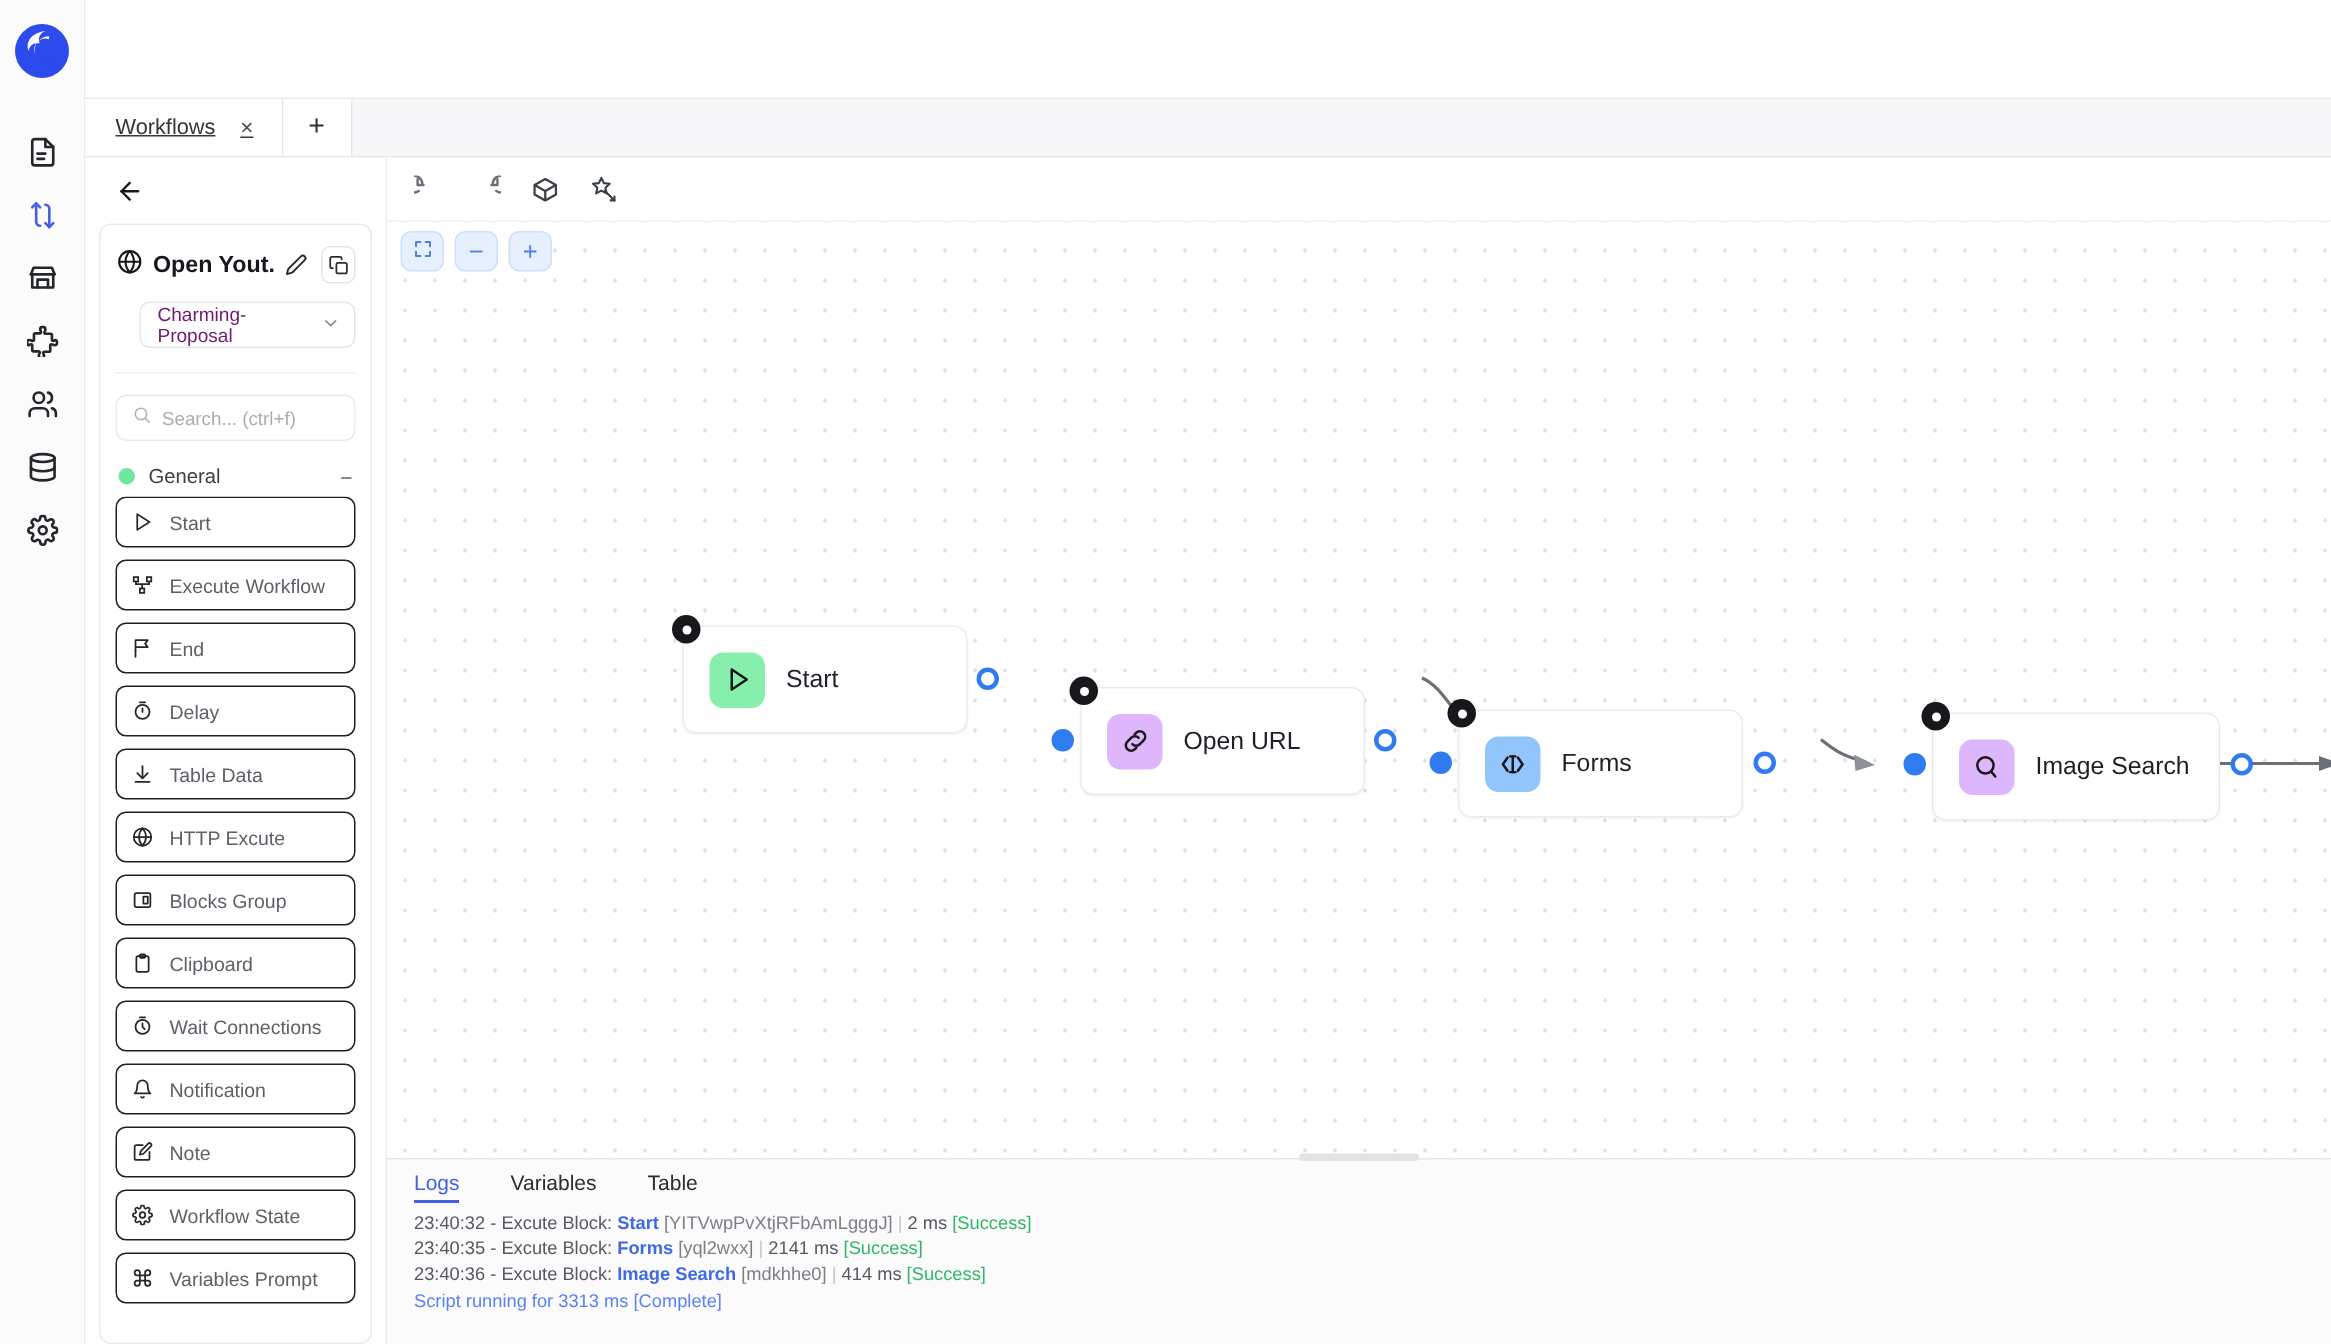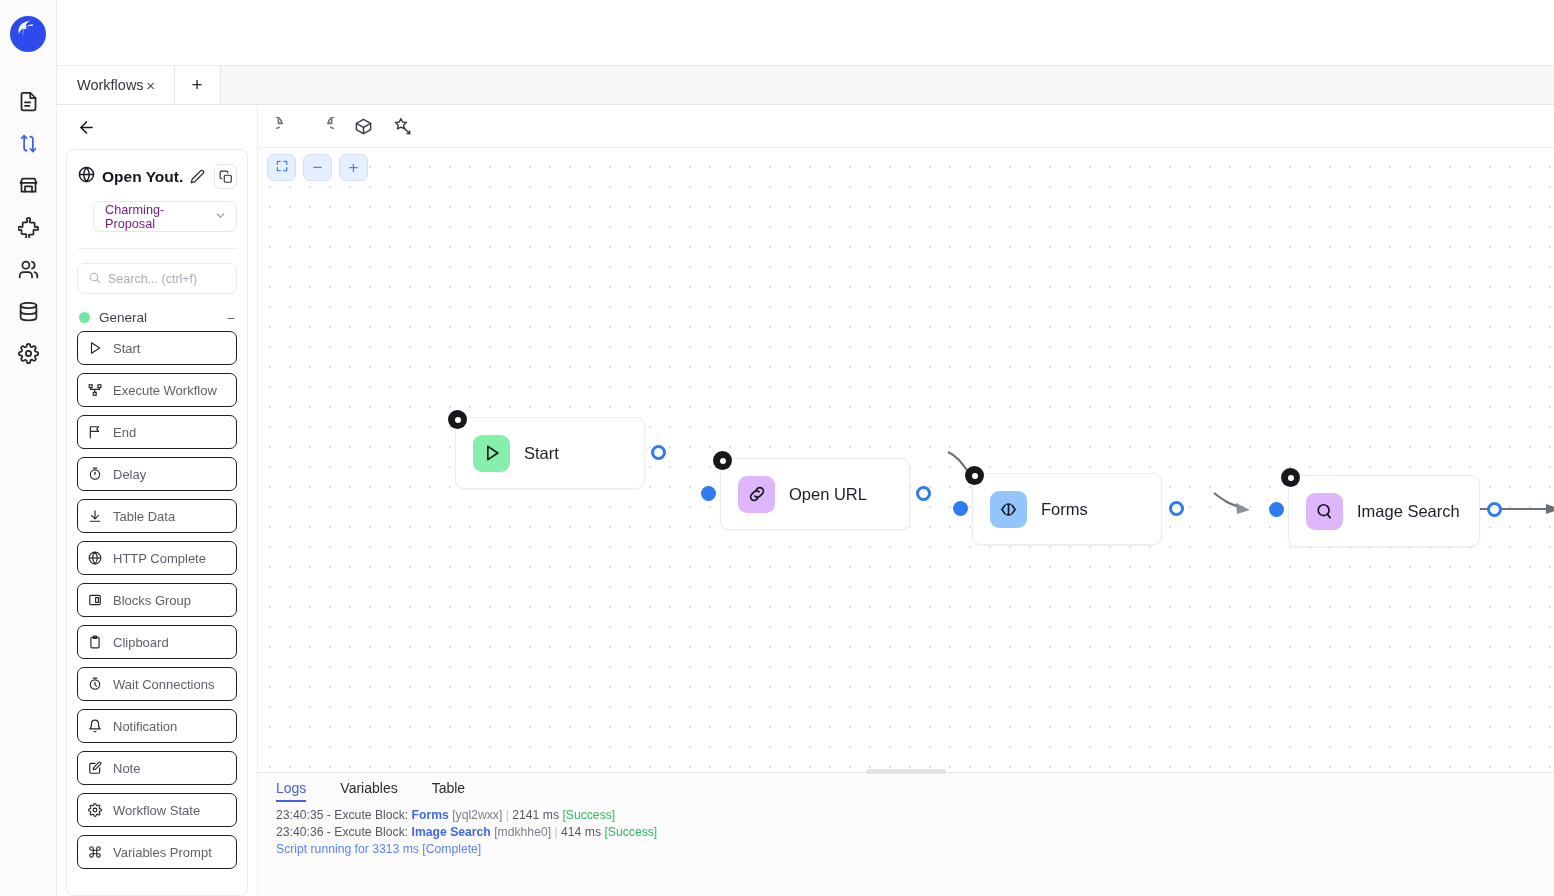--- a/index.html
+++ b/index.html
@@ -44,22 +44,22 @@
   .tabstrip {
     height: 39px; flex: 0 0 39px;
     background: #f7f7f9;
     border-bottom: 1px solid #e4e5e8;
     display: flex; align-items: stretch;
   }
   .tab {
     background: #ffffff;
     border-right: 1px solid #e4e5e8;
     padding: 0 16px 0 20px;
-    display: flex; align-items: center; 
-    font-size: 14.5px; color: #33363c; cursor: pointer;
+    display: flex; align-items: center; gap: 14px;
+    font-size: 14.5px; color: #33363c; cursor: pointer; text-decoration: underline;
   }
   .tab-close {
     color: #4c4f56; font-size: 15px; line-height: 1;
     width: 14px; text-align: center; cursor: pointer;
   }
   .tab-new {
     width: 46px; display: flex; align-items: center; justify-content: center;
     font-size: 19px; color: #2b2e34; cursor: pointer;
     border-right: 1px solid #e4e5e8; background: #ffffff;
   }
@@ -438,21 +438,21 @@
             </div>
 
             <div class="block-item">
               <span class="bi">
                   <svg width="14" height="14" viewBox="0 0 24 24" fill="none" stroke="currentColor" stroke-width="2">
                     <circle cx="12" cy="12" r="10"></circle>
                     <line x1="2" y1="12" x2="22" y2="12"></line>
                     <path d="M12 2a15.3 15.3 0 0 1 4 10 15.3 15.3 0 0 1-4 10 15.3 15.3 0 0 1-4-10 15.3 15.3 0 0 1 4-10z"></path>
                   </svg>
                 </span>
-              <span>HTTP Complete</span>
+              <span>HTTP Excute</span>
             </div>
 
             <div class="block-item">
               <span class="bi">
                   <svg width="14" height="14" viewBox="0 0 24 24" fill="none" stroke="currentColor" stroke-width="2" stroke-linejoin="round">
                     <rect x="3" y="4" width="18" height="16" rx="2"></rect>
                     <rect x="13" y="8" width="5" height="8"></rect>
                   </svg>
                 </span>
               <span>Blocks Group</span>
@@ -638,20 +638,23 @@
           <div class="drag-handle"></div>
 
           <div class="log-tabs">
             <div class="log-tab active">Logs</div>
             <div class="log-tab">Variables</div>
             <div class="log-tab">Table</div>
           </div>
 
           <div class="log-body">
 
+            <div class="log-line">
+              <span>23:40:32</span><span> - Excute Block: </span><span class="lg-blue">Start</span> <span class="lg-dim">[YITVwpPvXtjRFbAmLgggJ]</span> <span class="lg-pipe">|</span> <span>2 ms</span> <span class="lg-green">[Success]</span>
+            </div>
 
 
             <div class="log-line">
               <span>23:40:35</span><span> - Excute Block: </span><span class="lg-blue">Forms</span> <span class="lg-dim">[yql2wxx]</span> <span class="lg-pipe">|</span> <span>2141 ms</span> <span class="lg-green">[Success]</span>
             </div>
 
             <div class="log-line">
               <span>23:40:36</span><span> - Excute Block: </span><span class="lg-blue">Image Search</span> <span class="lg-dim">[mdkhhe0]</span> <span class="lg-pipe">|</span> <span>414 ms</span> <span class="lg-green">[Success]</span>
             </div>
 

